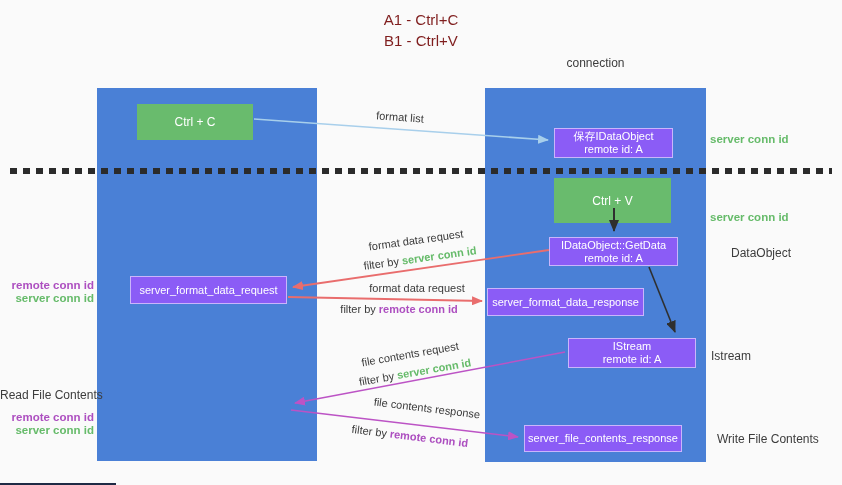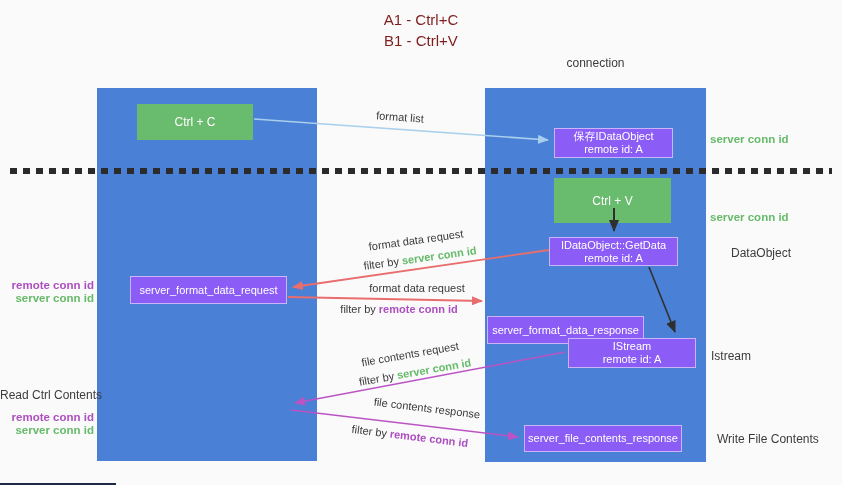--- a/index.html
+++ b/index.html
@@ -64,21 +64,21 @@
 
   <div class="box orange" style="left:549px;top:237px;width:129px;height:29px;justify-content:flex-end;">
     <div>IDataObject::GetData</div>
     <div>remote id: A</div>
   </div>
 
   <div class="box orange" style="left:130px;top:276px;width:157px;height:28px;">
     <div>server_format_data_request</div>
   </div>
 
-  <div class="box orange" style="left:487px;top:288px;width:157px;height:28px;margin-top:28px;">
+  <div class="box orange" style="left:487px;top:288px;width:157px;height:28px;">
     <div>server_format_data_response</div>
   </div>
 
   <div class="box orange" style="left:568px;top:338px;width:128px;height:30px;">
     <div>IStream</div>
     <div>remote id: A</div>
   </div>
 
 
   <div class="box orange" style="left:524px;top:425px;width:158px;height:27px;">
@@ -132,19 +132,19 @@
   </div>
 
   <div class="ann bgreen" style="left:710px;top:133px;">server conn id</div>
   <div class="ann bgreen" style="left:710px;top:211px;">server conn id</div>
   <div class="ann" style="left:731px;top:246px;">DataObject</div>
   <div class="ann" style="left:711px;top:349px;">Istream</div>
   <div class="ann" style="left:717px;top:432px;">Write File Contents</div>
 
   <div class="ann bpurple ralign" style="left:0;top:279px;width:94px;">remote conn id</div>
   <div class="ann bgreen ralign" style="left:0;top:292px;width:94px;">server conn id</div>
-  <div class="ann ralign" style="left:0;top:388px;width:94px;">Read Ctrl Contents</div>
+  <div class="ann ralign" style="left:0;top:388px;width:94px;">Read File Contents</div>
   <div class="ann bpurple ralign" style="left:0;top:411px;width:94px;">remote conn id</div>
   <div class="ann bgreen ralign" style="left:0;top:424px;width:94px;">server conn id</div>
 
   <div class="edge"></div>
 
 </div>
 
 </body></html>

